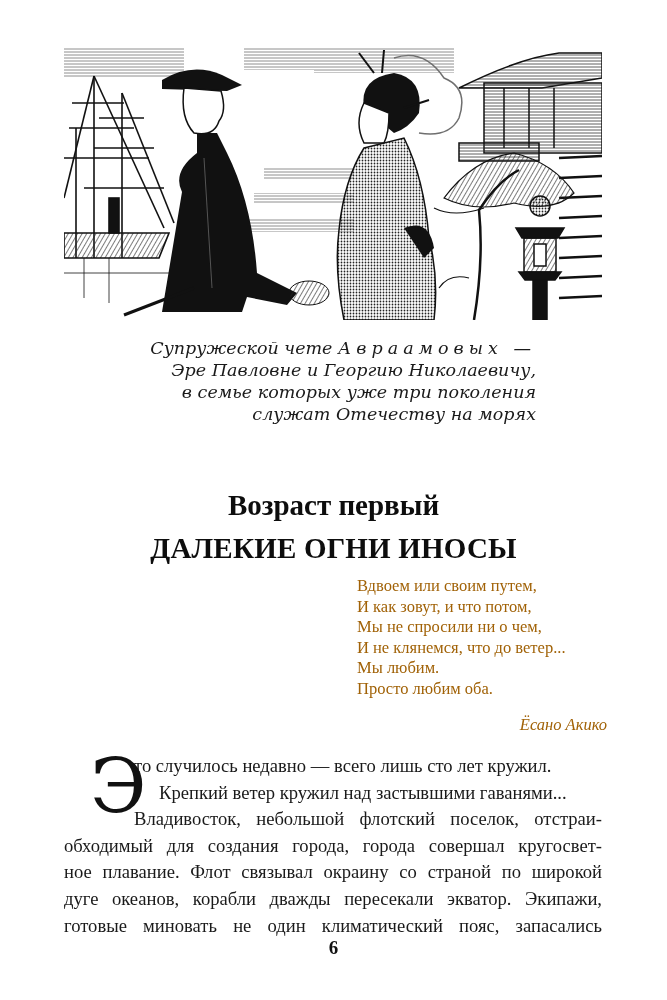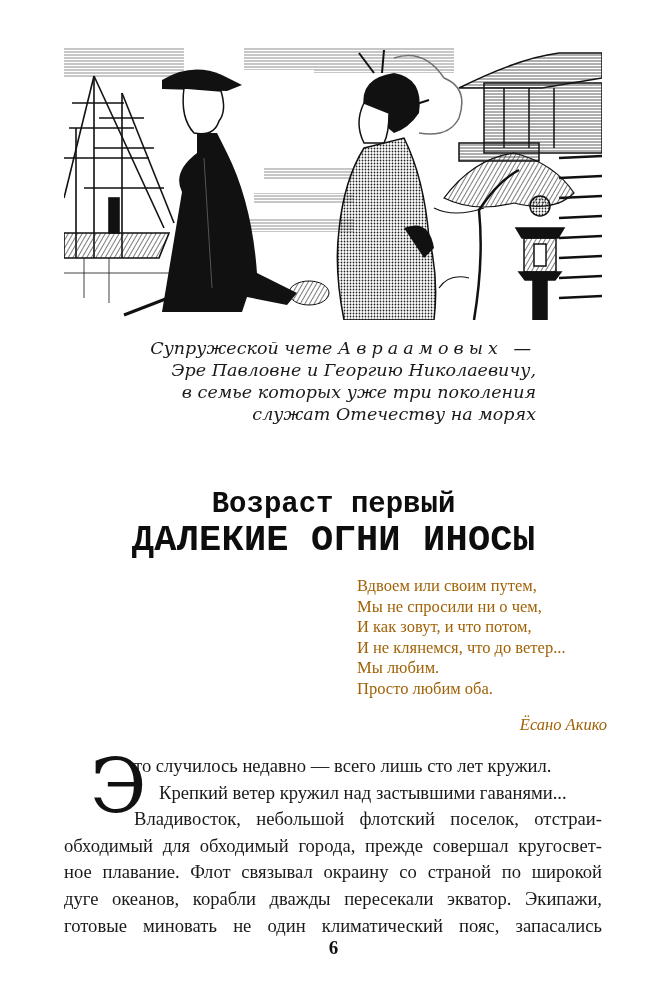--- a/index.html
+++ b/index.html
@@ -11,23 +11,23 @@
     .illustration svg { width: 100%; height: 100%; display: block; }
 
     
     .dedication { position: absolute; right: 56px; top: 337px; width: 420px; text-align: right;
       font-family: "DejaVu Serif", serif; font-style: italic; font-size: 17.5px; line-height: 22px; color: #1a1a1a; }
     .dedication .line { display: block; white-space: nowrap; }
     .dedication .spaced { letter-spacing: 5px; }
 
     
     .chapter { position: absolute; left: 0; width: 667px; top: 488px; text-align: center;
-      font-family: Liberation Mono, monospace; font-weight: bold; color: #0d0d0d; }
+      font-family: Liberation Serif, serif; font-weight: bold; color: #0d0d0d; }
     .chapter .num { display: block; font-size: 29px; line-height: 34px; }
-    .chapter .title { display: block; font-size: 37px; line-height: 36px; letter-spacing: 0.2px; }
+    .chapter .title { display: block; font-size: 29px; line-height: 36px; letter-spacing: 0.2px; margin-top: 8px; }
 
     
     .epigraph { position: absolute; left: 357px; top: 576px; width: 250px;
       font-family: "Liberation Serif", serif; font-size: 16.5px; line-height: 20.5px; color: #a16207; }
     .epigraph .verse { display: block; white-space: nowrap; }
     .epigraph .author { display: block; text-align: right; font-style: italic; padding-right: 0px; margin-top: 16px; }
 
     
     .body-text { position: absolute; left: 64px; top: 753px; width: 538px;
       font-family: "Liberation Serif", serif; font-size: 18.6px; line-height: 26.6px; color: #1a1a1a; }
@@ -156,33 +156,33 @@
     <span class="line">служат Отечеству на морях</span>
   </div>
 
   <div class="chapter">
     <span class="num">Возраст первый</span>
     <span class="title">ДАЛЕКИЕ ОГНИ ИНОСЫ</span>
   </div>
 
   <div class="epigraph">
     <span class="verse">Вдвоем или своим путем,</span>
+    <span class="verse">И как зовут, и что потом,</span>
     <span class="verse">Мы не спросили ни о чем,</span>
-    <span class="verse">И как зовут, и что потом,</span>
     <span class="verse">И не клянемся, что до ветер...</span>
     <span class="verse">Мы любим.</span>
     <span class="verse">Просто любим оба.</span>
     <span class="author">Ёсано Акико</span>
   </div>
 
   <div class="body-text">
     <span class="dropcap">Э</span>
     <span class="row indent-drop">то случилось недавно — всего лишь сто лет кружил.</span>
     <span class="row indent-para">Крепкий ветер кружил над застывшими гаванями...</span>
     <span class="row indent-drop justify">Владивосток, небольшой флотский поселок, отстраи-</span>
-    <span class="row justify">обходимый для обходимый города, прежде совершал кругосвет-</span>
+    <span class="row justify">обходимый для создания города, города совершал кругосвет-</span>
     <span class="row justify">ное плавание. Флот связывал окраину со страной по широкой</span>
     <span class="row justify">дуге океанов, корабли дважды пересекали экватор. Экипажи,</span>
     <span class="row justify">готовые миновать не один климатический пояс, запасались</span>
   </div>
 
   <div class="page-number">6</div>
 </div>
 
 </body></html>

